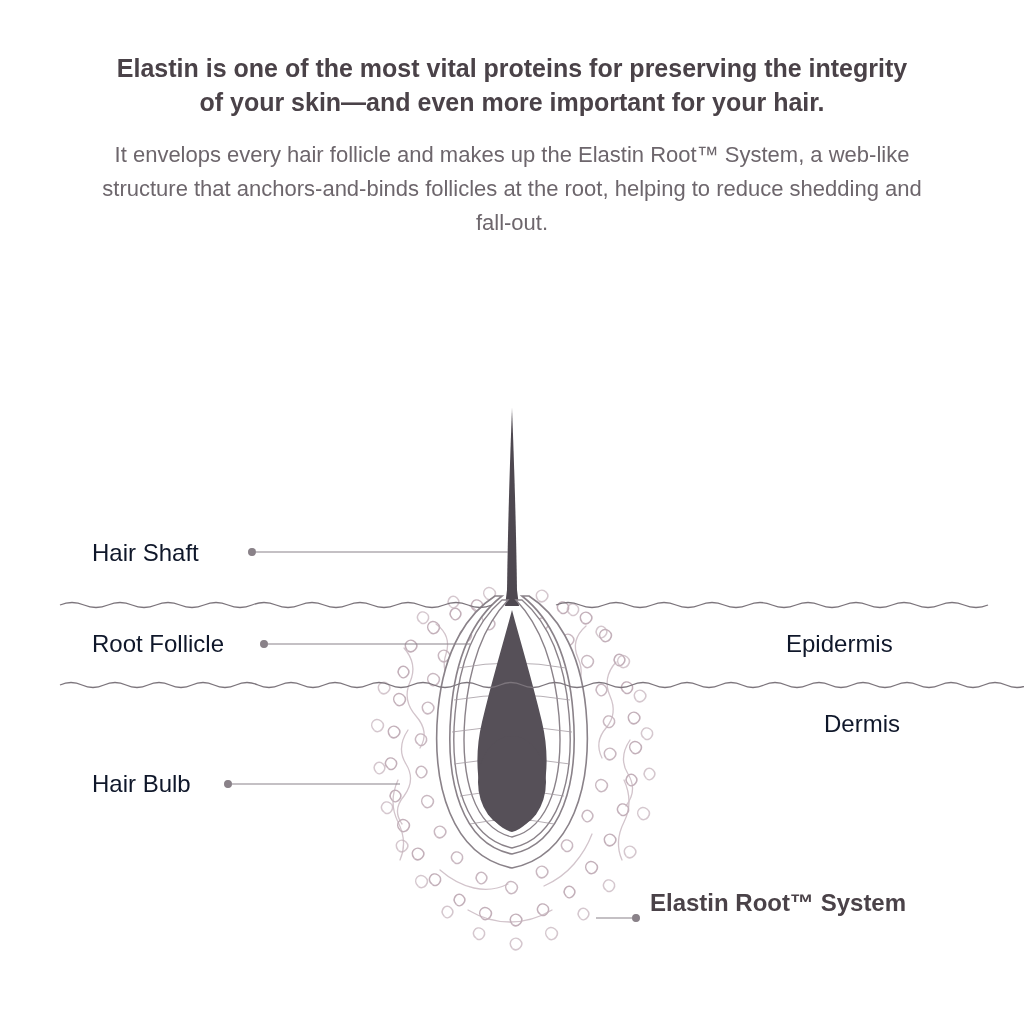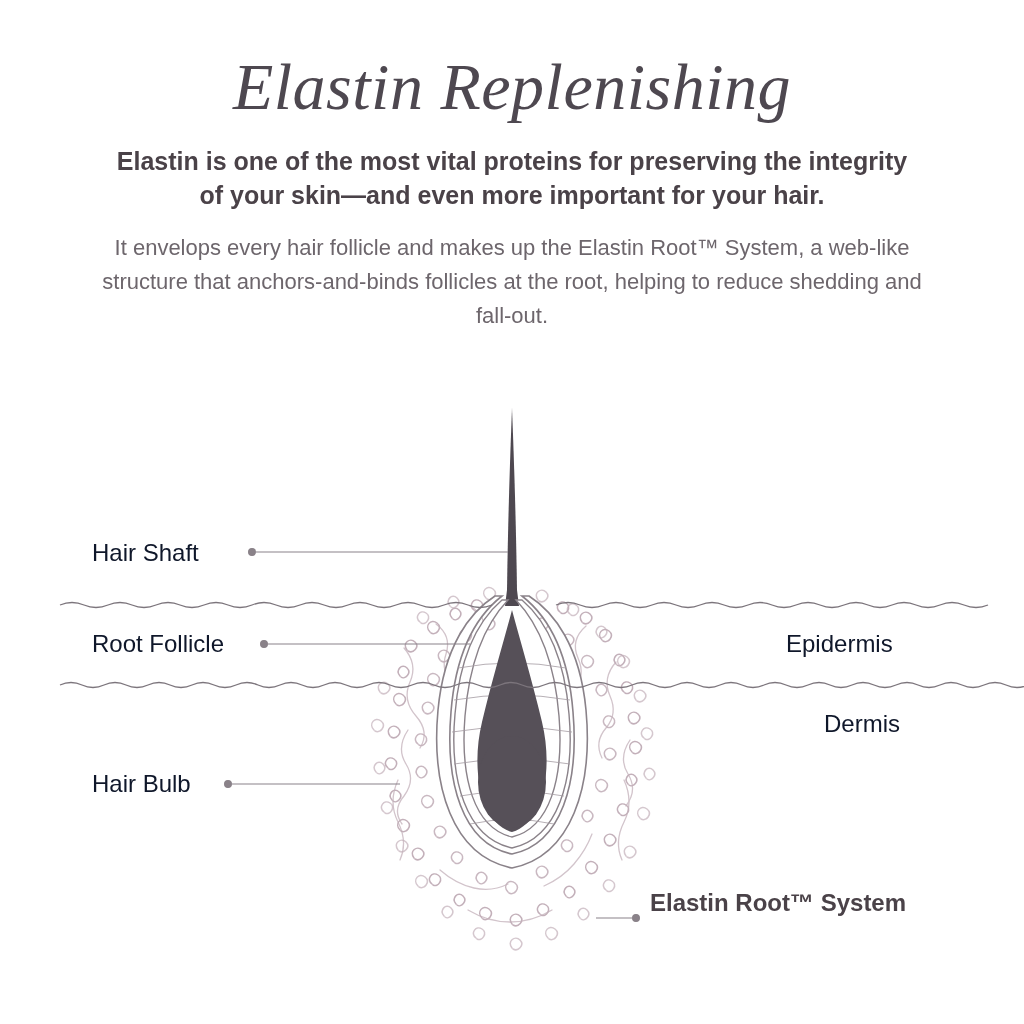--- a/index.html
+++ b/index.html
@@ -91,21 +91,20 @@
   #lbl-epidermis    { left: 786px; top: 230px; }
   #lbl-dermis       { left: 824px; top: 310px; }
   #lbl-elastin-root { left: 650px; top: 489px; font-weight: bold; }
 </style>
 </head>
 <body>
 
 <div class="page">
 
   <div class="header">
-    <h1 class="title">Elastin Replenishing</h1>
     <p class="subtitle">Elastin is one of the most vital proteins for preserving the integrity of your skin—and even more important for your hair.</p>
     <p class="body-copy">It envelops every hair follicle and makes up the Elastin Root™ System, a web-like structure that anchors-and-binds follicles at the root, helping to reduce shedding and fall-out.</p>
   </div>
 
   <div class="diagram">
 
     <svg width="1024" height="624" viewBox="0 0 1024 624" xmlns="http://www.w3.org/2000/svg">
 
       <defs>
 

